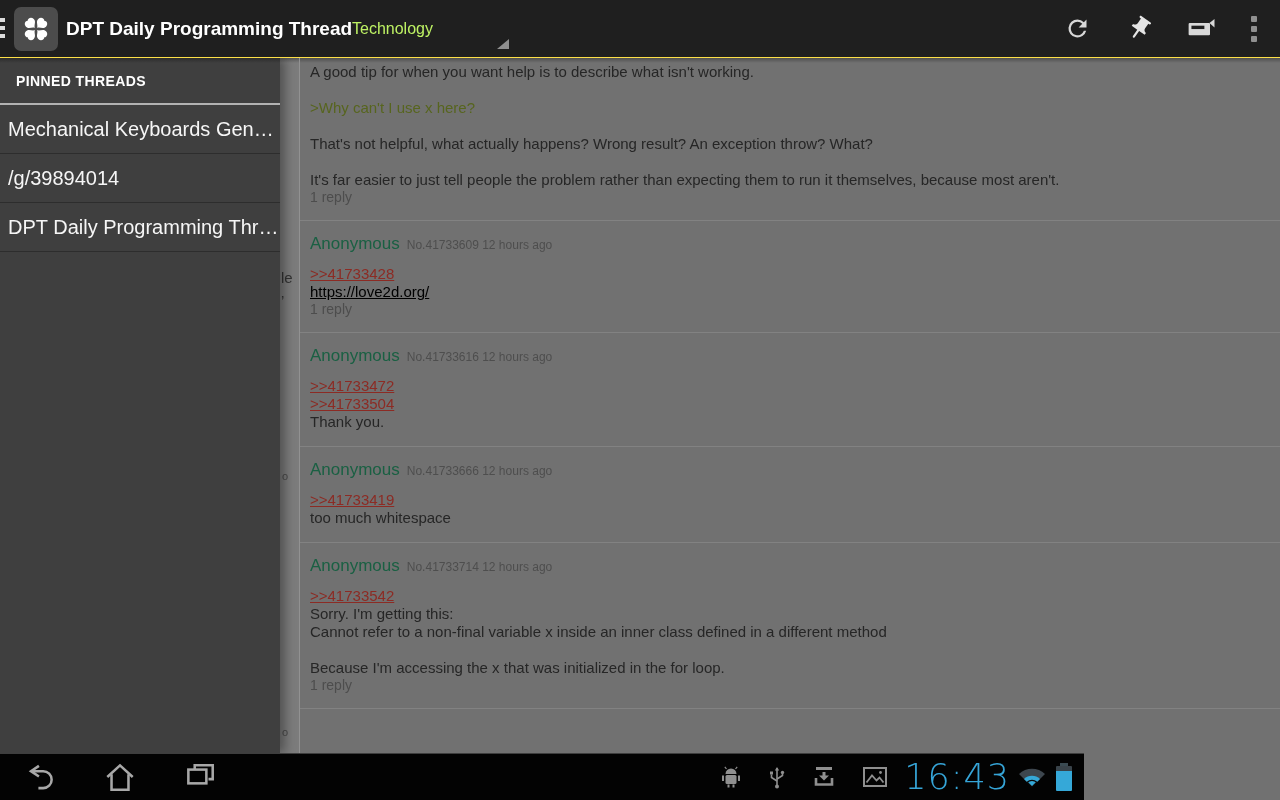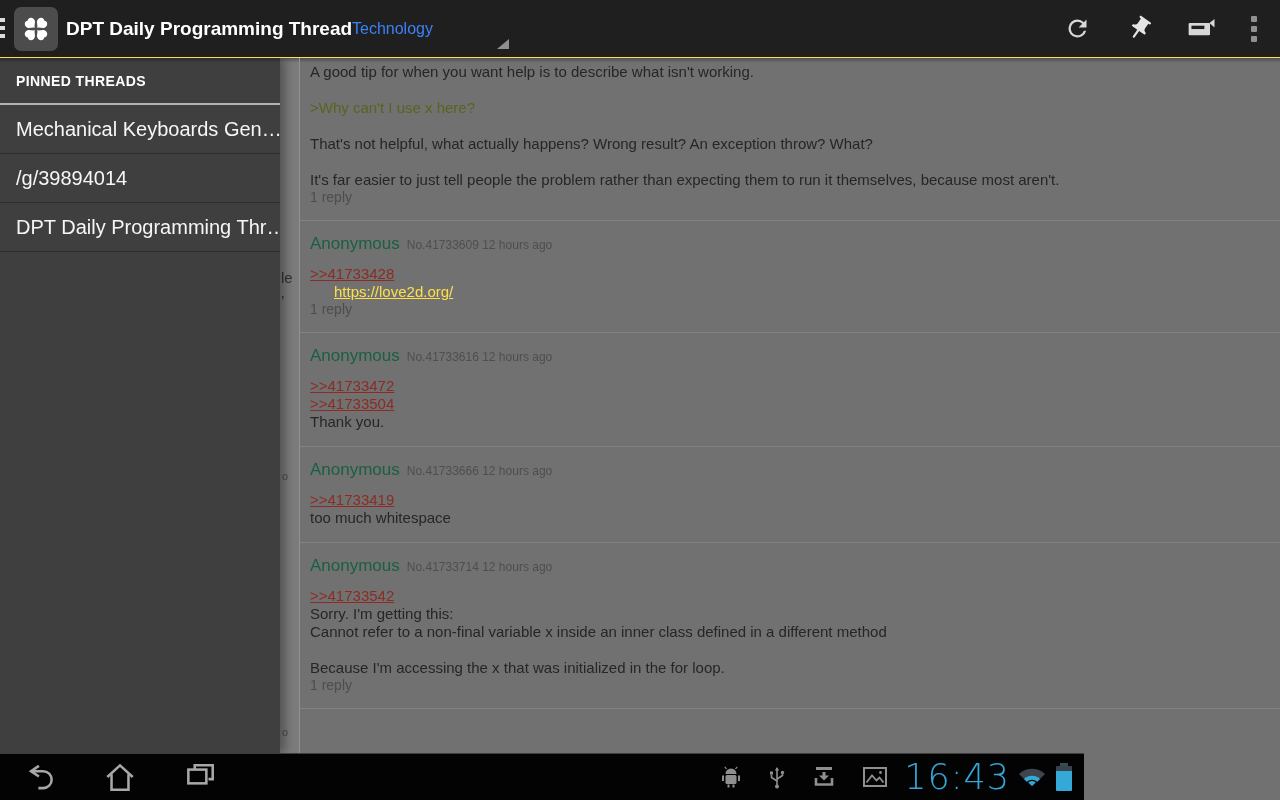--- a/index.html
+++ b/index.html
@@ -10,35 +10,35 @@
   }
   
   .actionbar{position:absolute;top:0;left:0;right:0;height:57px;background:#1f1f1f;
     border-bottom:1px solid #fde047;z-index:30;}
   .menu-sliver{position:absolute;left:0;top:18px;width:5px;}
   .menu-sliver div{width:5px;height:4px;background:#dcdcdc;margin-bottom:4px;}
   .app-icon{position:absolute;left:14px;top:7px;width:44px;height:44px;border-radius:7px;
     background:#4c4c4c;display:flex;align-items:center;justify-content:center;}
   .ab-title{position:absolute;left:66px;top:0;height:57px;line-height:57px;color:#ffffff;
     font-size:19px;font-weight:bold;white-space:nowrap;}
-  .ab-spinner{position:absolute;left:352px;top:0;height:57px;line-height:57px;color:#3b82f6;
+  .ab-spinner{position:absolute;left:352px;top:0;height:57px;line-height:57px;color:#bef264;
     font-size:16px;}
   .spinner-caret{position:absolute;left:497px;top:39px;width:0;height:0;
     border-bottom:10px solid #8f8f8f;border-left:12px solid transparent;}
   .ab-actions{position:absolute;right:4px;top:0;height:57px;display:flex;align-items:center;}
   .ab-btn{width:62px;height:57px;display:flex;align-items:center;justify-content:center;}
   .ab-btn.overflow{width:44px;}
   
   .drawer{position:absolute;left:0;top:58px;width:280px;height:695px;background:#3f3f3f;
     z-index:20;box-shadow:5px 0 10px rgba(0,0,0,0.35);}
   .drawer::before{content:"";position:absolute;top:0;left:0;right:0;height:5px;
     background:linear-gradient(rgba(0,0,0,0.30),rgba(0,0,0,0));}
   .drawer-header{height:45px;padding-left:16px;display:flex;align-items:center;color:#ffffff;
     font-size:14px;font-weight:bold;letter-spacing:0.4px;border-bottom:2px solid #b2b2b2;}
-  .drawer-item{height:48px;padding-left:16px;display:flex;align-items:center;color:#f6f6f6;
+  .drawer-item{height:48px;padding-left:8px;display:flex;align-items:center;color:#f6f6f6;
     font-size:20px;border-bottom:1px solid #2d2d2d;white-space:nowrap;overflow:hidden;}
   
   .underlay{position:absolute;left:280px;top:58px;width:19px;height:695px;background:#7c7c7c;
     border-right:1px solid #929292;z-index:1;overflow:hidden;}
   .underlay::before{content:"";position:absolute;top:0;left:0;right:0;height:5px;
     background:linear-gradient(rgba(0,0,0,0.30),rgba(0,0,0,0));}
   .frag{position:absolute;left:1px;color:#333333;font-size:15px;white-space:nowrap;}
   .frag.small{font-size:11px;color:#4a4a4a;left:2px;}
   
   .content{position:absolute;left:300px;top:58px;width:980px;height:695px;background:#717171;
@@ -46,21 +46,21 @@
   .content::before{content:"";position:absolute;top:0;left:0;right:0;height:5px;
     background:linear-gradient(rgba(0,0,0,0.30),rgba(0,0,0,0));z-index:2;}
   .post{padding:13px 12px 15px 10px;border-bottom:1px solid #828282;}
   .post.first{padding-top:5px;}
   .post-header{font-size:17px;margin-bottom:11px;}
   .poster-name{color:#1a6043;}
   .post-meta{color:#4e4e4e;font-size:12px;margin-left:7px;}
   .line{font-size:15px;line-height:18px;color:#262626;}
   .line.g{color:#57651e;}
   .line.q{color:#8c2b24;text-decoration:underline;}
-  .line.u{color:#fde047;text-decoration:underline;margin-left:24px;}
+  .line.u{color:#000000;text-decoration:underline;}
   .gap{height:18px;}
   .replies{color:#4d4d4d;font-size:14px;}
   
   .navbar{position:absolute;left:0;top:753px;width:1084px;height:47px;background:#030303;
     border-top:1px solid #3e3e3e;z-index:30;display:flex;align-items:center;box-sizing:border-box;}
   .nav-btn{width:80px;height:46px;display:flex;align-items:center;justify-content:center;}
   .tray{position:absolute;right:12px;top:0;height:46px;display:flex;align-items:center;}
   .tray-icon{margin-left:26px;display:flex;align-items:center;justify-content:center;}
   .clock{margin-left:16px;color:#36a5d8;font-size:35px;letter-spacing:1px;line-height:46px;
     font-family:"DejaVu Sans",sans-serif;font-weight:200;}

